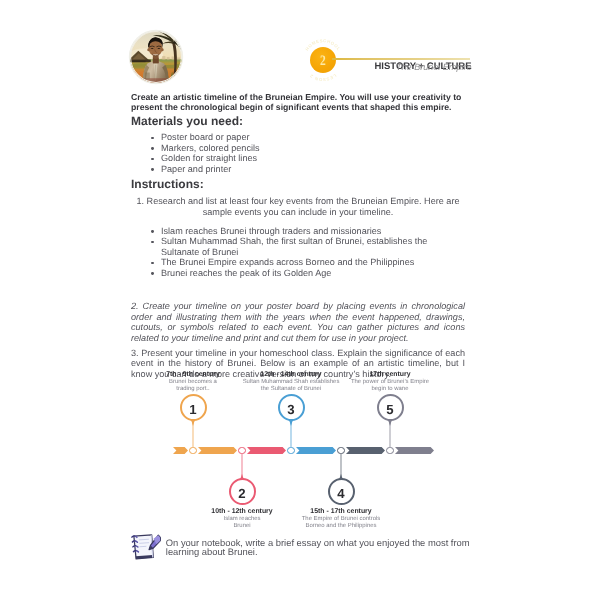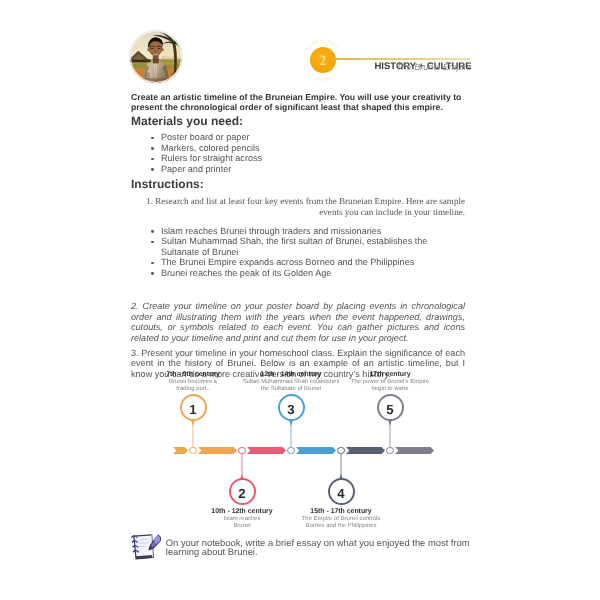--- a/index.html
+++ b/index.html
@@ -30,21 +30,21 @@
 
   
   .wrap{position:absolute;left:131px;top:91.5px;width:334px;color:#3b3b3f;}
   .intro{font-size:8.7px;font-weight:bold;line-height:10.0px;letter-spacing:0em;color:#35353a;}
   .shead{font-size:12px;font-weight:bold;margin-top:4.8px;line-height:10.0px;}
   ul.bl{margin:6.2px 0 0 0;padding:0 0 0 30px;list-style:none;width:290px;}
   ul.bl li{position:relative;font-size:9.1px;line-height:10.5px;color:#53535a;}
   ul.bl li:before{content:"";position:absolute;left:-9.6px;top:4.2px;width:2.8px;height:2.8px;
                   border-radius:50%;background:#55555c;}
   p.para{font-size:9.1px;line-height:10.35px;margin:7px 0 0 0;text-align:justify;color:#53535a;}
-  p.para.nj{text-align:right;font-family:Liberation Serif, serif;}
+  p.para.nj{text-align:center;}
   ul.bl + p.para{margin-top:23px;font-style:italic;}
   p.para + ul.bl{margin-top:9px;}
   p.para + p.para{margin-top:5px;}
 
   
   .tl{position:absolute;left:0;top:0;width:600px;height:600px;}
   .node{position:absolute;border-radius:50%;background:#fff;box-sizing:border-box;
         text-align:center;font-weight:bold;color:#2b2b2f;}
   
   .ring{position:absolute;width:7.2px;height:7.2px;border-radius:50%;background:#fff;box-sizing:border-box;}
@@ -169,26 +169,26 @@
     </svg>
     <div class="disc"></div>
     <div class="num">2</div>
   </div>
 
   <div class="hline"></div>
   <div class="htitle">HISTORY + CULTURE</div>
   <div class="hsub">The Brunei Empire</div>
 
   <div class="wrap">
-    <div class="intro">Create an artistic timeline of the Bruneian Empire. You will use your creativity to present the chronological order of significant least that shaped this empire.</div>
+    <div class="intro">Create an artistic timeline of the Bruneian Empire. You will use your creativity to present the chronological begin of significant events that shaped this empire.</div>
     <div class="shead">Materials you need:</div>
     <ul class="bl">
       <li>Poster board or paper</li>
       <li>Markers, colored pencils</li>
-      <li>Rulers for straight across</li>
+      <li>Golden for straight lines</li>
       <li>Paper and printer</li>
     </ul>
     <div class="shead">Instructions:</div>
     <p class="para nj">1. Research and list at least four key events from the Bruneian Empire. Here are sample events you can include in your timeline.</p>
     <ul class="bl">
       <li>Islam reaches Brunei through traders and missionaries</li>
       <li>Sultan Muhammad Shah, the first sultan of Brunei, establishes the Sultanate of Brunei</li>
       <li>The Brunei Empire expands across Borneo and the Philippines</li>
       <li>Brunei reaches the peak of its Golden Age</li>
     </ul>

